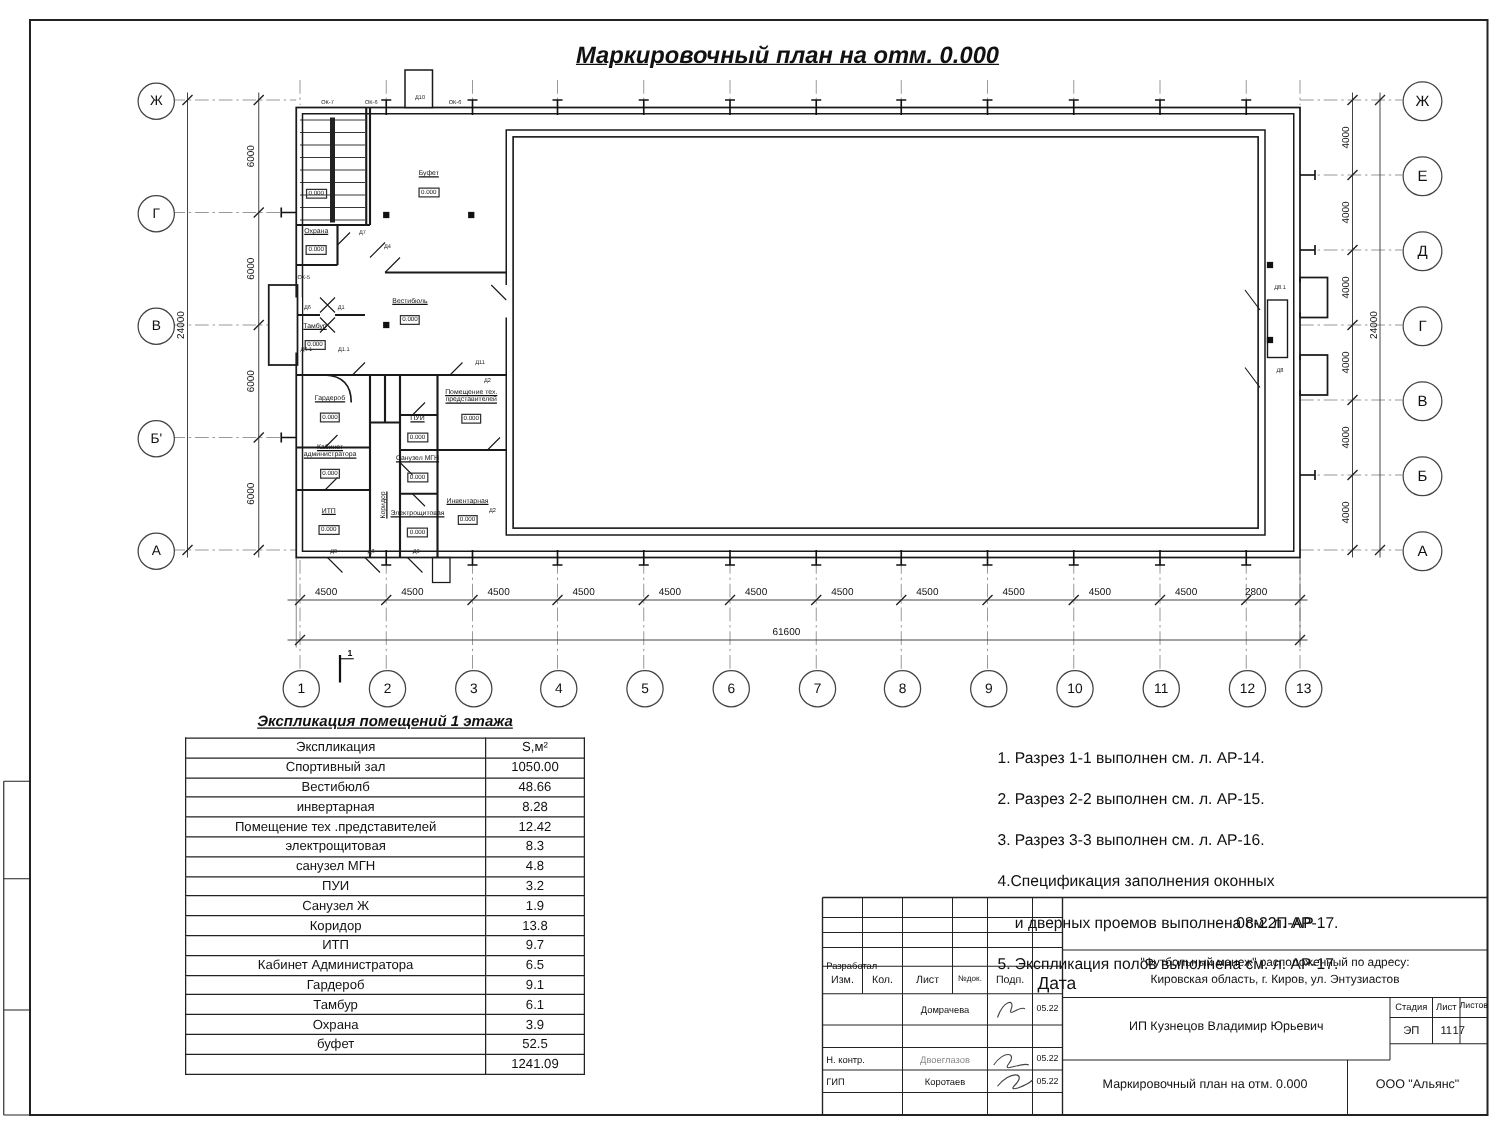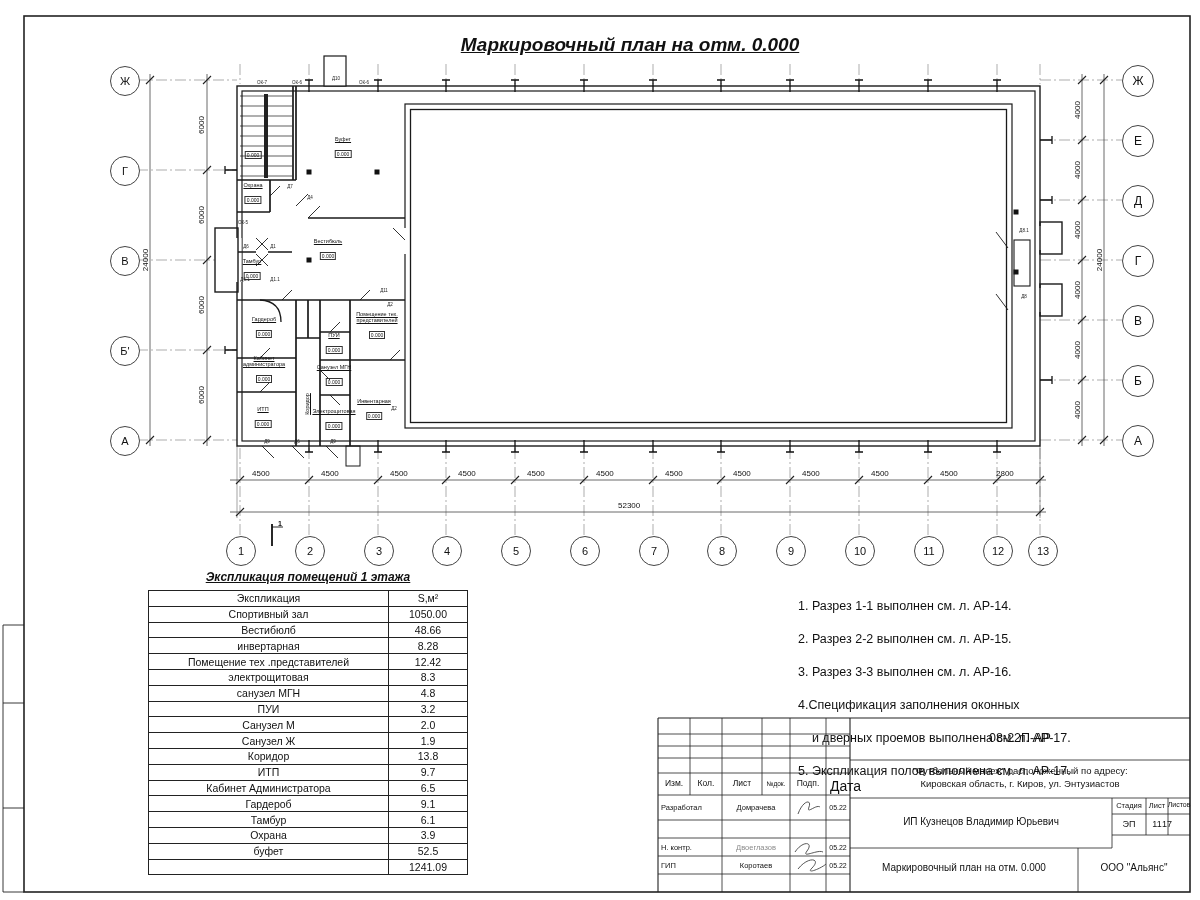--- a/index.html
+++ b/index.html
@@ -200,21 +200,21 @@
   <div class="dim" style="left:390px;top:469px;width:44px">4500</div>
   <div class="dim" style="left:458px;top:469px;width:44px">4500</div>
   <div class="dim" style="left:527px;top:469px;width:44px">4500</div>
   <div class="dim" style="left:596px;top:469px;width:44px">4500</div>
   <div class="dim" style="left:665px;top:469px;width:44px">4500</div>
   <div class="dim" style="left:733px;top:469px;width:44px">4500</div>
   <div class="dim" style="left:802px;top:469px;width:44px">4500</div>
   <div class="dim" style="left:871px;top:469px;width:44px">4500</div>
   <div class="dim" style="left:940px;top:469px;width:44px">4500</div>
   <div class="dim" style="left:996px;top:469px;width:44px">2800</div>
-  <div class="dim" style="left:618px;top:501px;width:44px">52300</div>
+  <div class="dim" style="left:618px;top:501px;width:44px">61600</div>
 
   <div class="vdim" style="left:201px;top:125px">6000</div>
   <div class="vdim" style="left:201px;top:215px">6000</div>
   <div class="vdim" style="left:201px;top:305px">6000</div>
   <div class="vdim" style="left:201px;top:395px">6000</div>
   <div class="vdim" style="left:145px;top:260px">24000</div>
 
   <div class="vdim" style="left:1077px;top:110px">4000</div>
   <div class="vdim" style="left:1077px;top:170px">4000</div>
   <div class="vdim" style="left:1077px;top:230px">4000</div>
@@ -298,24 +298,20 @@
         </tr>
     <tr>
           <td>санузел МГН</td>
           <td>4.8</td>
         </tr>
     <tr>
           <td>ПУИ</td>
           <td>3.2</td>
         </tr>
     <tr>
-          <td>Санузел М</td>
-          <td>2.0</td>
-        </tr>
-    <tr>
           <td>Санузел Ж</td>
           <td>1.9</td>
         </tr>
     <tr>
           <td>Коридор</td>
           <td>13.8</td>
         </tr>
     <tr>
           <td>ИТП</td>
           <td>9.7</td>
@@ -361,21 +357,21 @@
   <div class="tb center" style="left:1146px;top:819px;width:22px;font-size:9px">11</div>
   <div class="tb center" style="left:1156px;top:819px;width:22px;font-size:9px">17</div>
 
   <div class="tb center" style="left:658px;top:778px;width:32px;font-size:8.5px">Изм.</div>
   <div class="tb center" style="left:690px;top:778px;width:32px;font-size:8.5px">Кол.</div>
   <div class="tb center" style="left:722px;top:778px;width:40px;font-size:8.5px">Лист</div>
   <div class="tb center" style="left:762px;top:780px;width:28px;font-size:6.5px">№док.</div>
   <div class="tb center" style="left:790px;top:778px;width:36px;font-size:8.5px">Подп.</div>
   <div class="tb center" style="left:826px;top:778px;width:39px;font-size:14px">Дата</div>
 
-  <div class="tb" style="left:661px;top:803px;font-size:7.5px">Разработал</div>
+  <div class="tb" style="left:661px;top:768px;font-size:7.5px">Разработал</div>
   <div class="tb center" style="left:722px;top:803px;width:68px;font-size:7.5px">Домрачева</div>
   <div class="tb center" style="left:826px;top:804px;width:24px;font-size:7px">05.22</div>
   <div class="tb" style="left:661px;top:843px;font-size:7.5px">Н. контр.</div>
   <div class="tb center gray" style="left:722px;top:843px;width:68px;font-size:7.5px">Двоеглазов</div>
   <div class="tb center" style="left:826px;top:844px;width:24px;font-size:7px">05.22</div>
   <div class="tb" style="left:661px;top:861px;font-size:7.5px">ГИП</div>
   <div class="tb center" style="left:722px;top:861px;width:68px;font-size:7.5px">Коротаев</div>
   <div class="tb center" style="left:826px;top:862px;width:24px;font-size:7px">05.22</div>
 
 </div>

